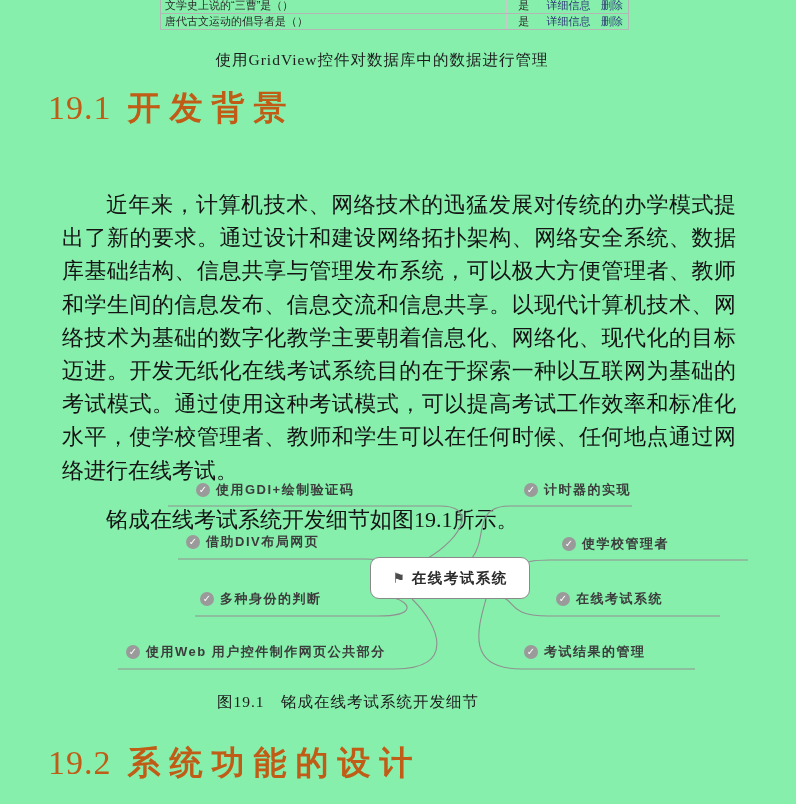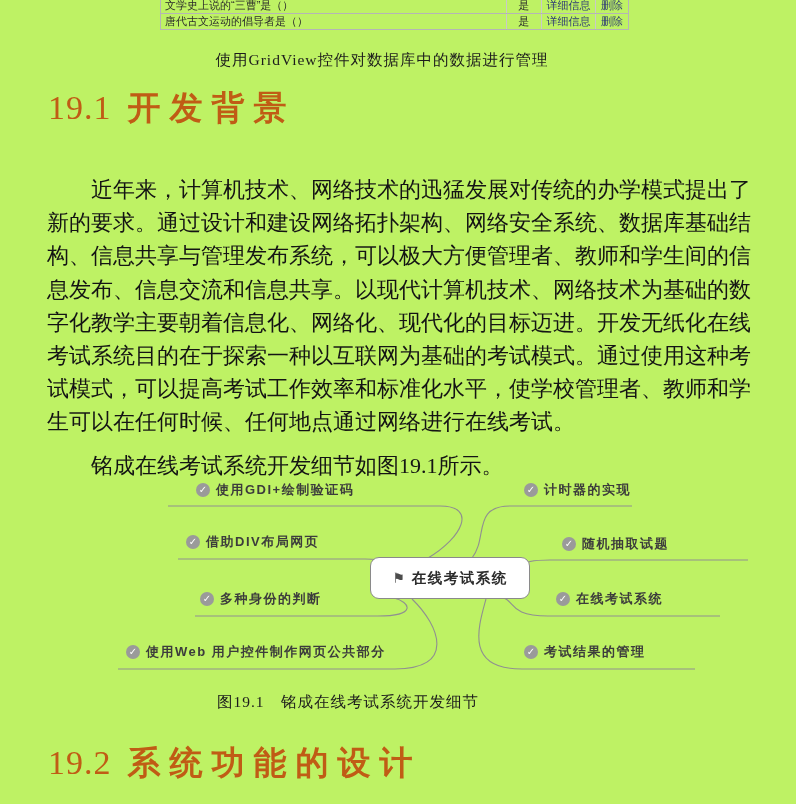--- a/index.html
+++ b/index.html
@@ -1,17 +1,17 @@
 <!DOCTYPE html>
 <html><head>
 <meta charset="utf-8">
 <style>
   html,body{margin:0;padding:0;background:#fff;}
   .page{
-    position:relative;width:796px;height:804px;background:#bef264;
+    position:relative;width:796px;height:804px;background:#86efac;
     overflow:hidden;font-family:"Liberation Serif","DejaVu Serif",serif;color:#161616;
   }
 
   
   .grid-table{
     position:absolute;left:160px;top:-2px;width:467px;
     border-left:1px solid #b5b5b5;border-right:1px solid #b5b5b5;
     font-family:"Liberation Sans","DejaVu Sans",sans-serif;font-size:11px;color:#2b2b2b;
   }
   .g-row{display:flex;border-bottom:1px solid #b5b5b5;height:15px;align-items:center;}
@@ -32,21 +32,21 @@
   .sec .tit{font-weight:bold;font-size:33px;margin-left:16px;letter-spacing:9px;}
   .sec1{top:86px;}
   .sec2{top:741px;}
 
   
   .body-text{
     position:absolute;left:46px;top:172px;width:706px;
     font-size:22px;line-height:33.2px;text-align:justify;text-justify:inter-ideograph;
     color:#141414;
   }
-  .body-text p{margin:1px;text-indent:2em;}
+  .body-text p{margin:16px;text-indent:2em;}
   .body-text p.p2{margin-top:10px;font-family:Liberation Serif, serif;}
 
   
   .diagram{position:absolute;left:110px;top:470px;width:656px;height:215px;}
   .diagram svg{position:absolute;left:0;top:0;}
   .center-node{
     position:absolute;left:260px;top:87px;width:158px;height:40px;
     background:#fff;border:1.4px solid #8a8a8a;border-radius:9px;
     display:flex;align-items:center;justify-content:center;gap:7px;
     font-family:"Liberation Sans","DejaVu Sans",sans-serif;font-size:14.5px;
@@ -138,21 +138,21 @@
     <div class="branch bl4">
       <span class="chk">✓</span>
       <span>使用Web 用户控件制作网页公共部分</span>
     </div>
     <div class="branch br1">
       <span class="chk">✓</span>
       <span>计时器的实现</span>
     </div>
     <div class="branch br2">
       <span class="chk">✓</span>
-      <span>随机抽取试题</span>
+      <span>使学校管理者</span>
     </div>
     <div class="branch br3">
       <span class="chk">✓</span>
       <span>在线考试系统</span>
     </div>
     <div class="branch br4">
       <span class="chk">✓</span>
       <span>考试结果的管理</span>
     </div>
   </div>

